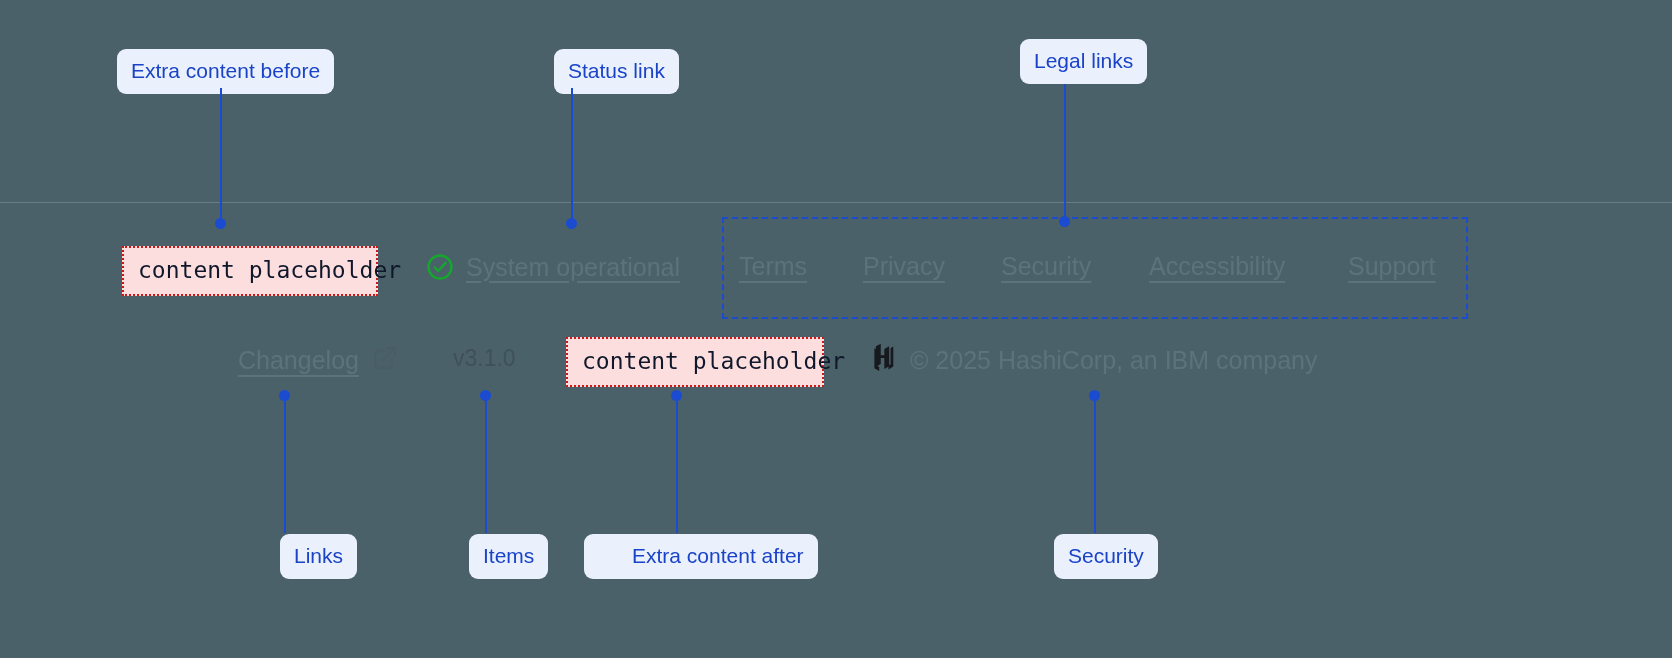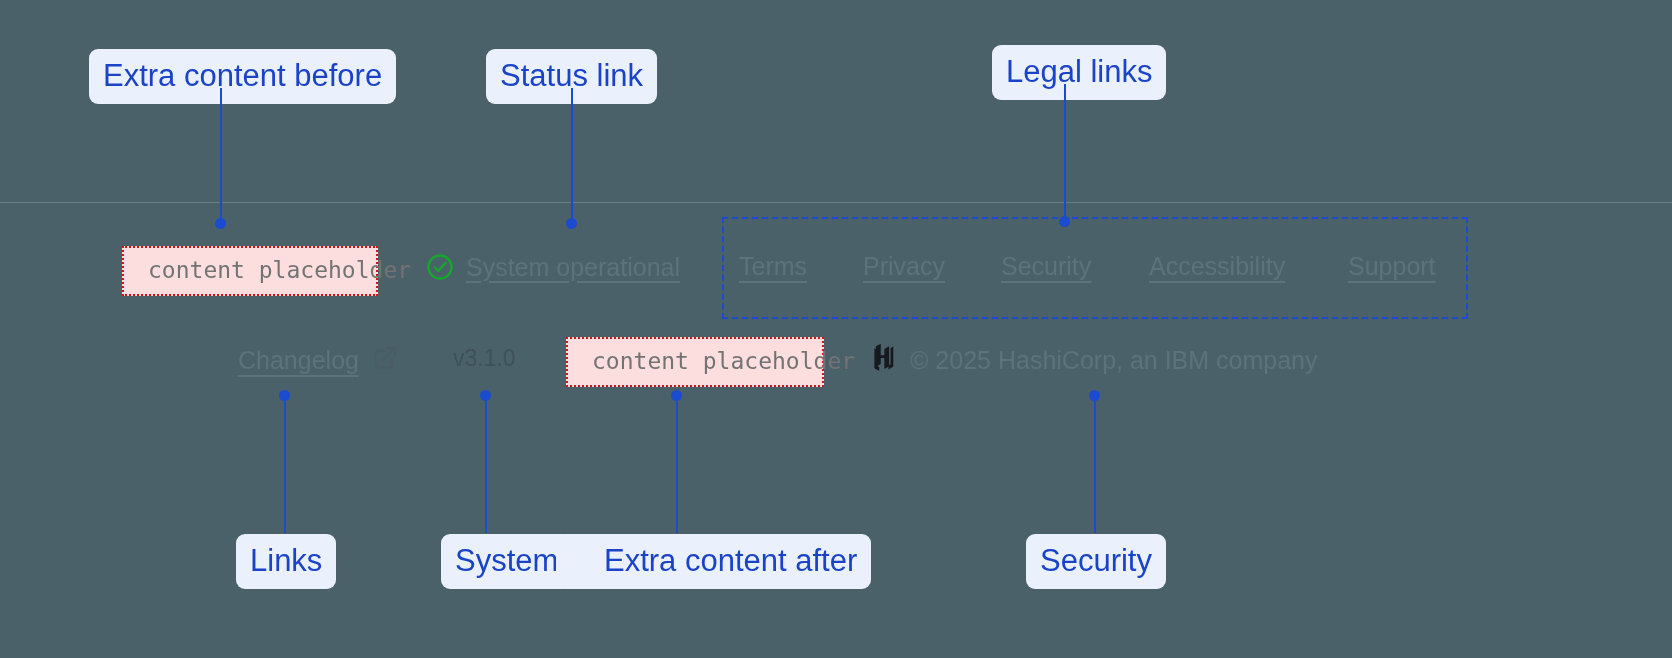--- a/index.html
+++ b/index.html
@@ -25,50 +25,51 @@
     height: 245px;
     border-top: 1px solid #6a7d84;
     box-sizing: border-box;
   }
 
   
   .callout {
     position: absolute;
     background: #eaf1fd;
     color: #1a43c8;
-    font-size: 31px;
+    font-size: 21px;
     line-height: 1;
     padding: 11px 14px 13px 14px;
     border-radius: 9px;
     white-space: nowrap;
     font-family: "Liberation Sans", sans-serif;
+    margin-left: 28px;
   }
   .connector {
     position: absolute;
     width: 2px;
     background: #1a4bd0;
   }
   .dot {
     position: absolute;
     width: 11px;
     height: 11px;
     border-radius: 50%;
     background: #1a4bd0;
   }
 
   
   .placeholder {
     position: absolute;
     border: 2px dotted #d01616;
     background: #fcdede;
-    color: #737373;
+    color: #0f172a;
     font-family: "DejaVu Sans Mono", monospace;
     font-size: 23px;
     line-height: 1;
-    padding: 11px 6px 12px 24px;
+    padding: 11px 6px 12px 14px;
     white-space: nowrap;
     box-sizing: border-box;
   }
 
   
   #legal-links-box {
     position: absolute;
     left: 722px;
     top: 217px;
     width: 746px;
@@ -150,25 +151,25 @@
 </style>
 </head>
 <body>
 
 <div id="footer-surface"></div>
 
 <div class="callout" style="left:89px; top:49px;">Extra content before</div>
 <div class="connector" style="left:220px; top:88px; height:138px;"></div>
 <div class="dot" style="left:215px; top:218px;"></div>
 
-<div class="callout" style="left:486px; top:49px;">Status link</div>
+<div class="callout" style="left:526px; top:49px;">Status link</div>
 <div class="connector" style="left:571px; top:88px; height:138px;"></div>
 <div class="dot" style="left:566px; top:218px;"></div>
 
-<div class="callout" style="left:992px; top:45px;text-align:right;">Legal links</div>
+<div class="callout" style="left:992px; top:39px;text-align:right;">Legal links</div>
 <div class="connector" style="left:1064px; top:84px; height:138px;"></div>
 <div class="dot" style="left:1059px; top:216px;"></div>
 
 <div id="legal-links-box"></div>
 
 <div class="placeholder" style="left:122px; top:246px; width:256px;">content placeholder</div>
 
 <a id="status-link" href="#">
   <span>
     <svg class="check-icon" width="30" height="30" viewBox="0 0 24 24" fill="none" stroke="#15a62e" stroke-width="1.9" stroke-linecap="round" stroke-linejoin="round">
@@ -206,25 +207,25 @@
       <path d="M7.1 3.4 L12.2 0.6 L12.2 12.6 L15.9 12.6 L15.9 6.1 L20.9 3.4 L20.9 24.0 L15.9 27.0 L15.9 15.4 L12.2 15.4 L12.2 21.6 L7.1 24.5 Z"></path>
       <path d="M5.6 5.3 L5.6 26.0 L10.6 28.9 L10.6 24.9 L8.4 23.6 L8.4 6.9 Z"></path>
       <path d="M22.4 5.3 L22.4 22.0 L20.2 23.3 L20.2 27.3 L25.2 24.4 L25.2 3.7 Z"></path>
     </svg>
   </span>
   <span id="copyright-text">© 2025 HashiCorp, an IBM company</span>
 </div>
 
 <div class="dot" style="left:279px; top:390px;"></div>
 <div class="connector" style="left:284px; top:395px; height:138px;"></div>
-<div class="callout" style="left:236px; top:534px;">Links</div>
+<div class="callout" style="left:252px; top:534px;">Links</div>
 
 <div class="dot" style="left:480px; top:390px;"></div>
 <div class="connector" style="left:485px; top:395px; height:138px;"></div>
-<div class="callout" style="left:441px; top:534px;">System</div>
+<div class="callout" style="left:441px; top:534px;">Items</div>
 
 <div class="dot" style="left:671px; top:390px;"></div>
 <div class="connector" style="left:676px; top:395px; height:138px;"></div>
 <div class="callout" style="left:556px; top:534px;padding-left:48px;">Extra content after</div>
 
 <div class="dot" style="left:1089px; top:390px;"></div>
 <div class="connector" style="left:1094px; top:395px; height:138px;"></div>
 <div class="callout" style="left:1026px; top:534px;">Security</div>
 
 </body></html>

